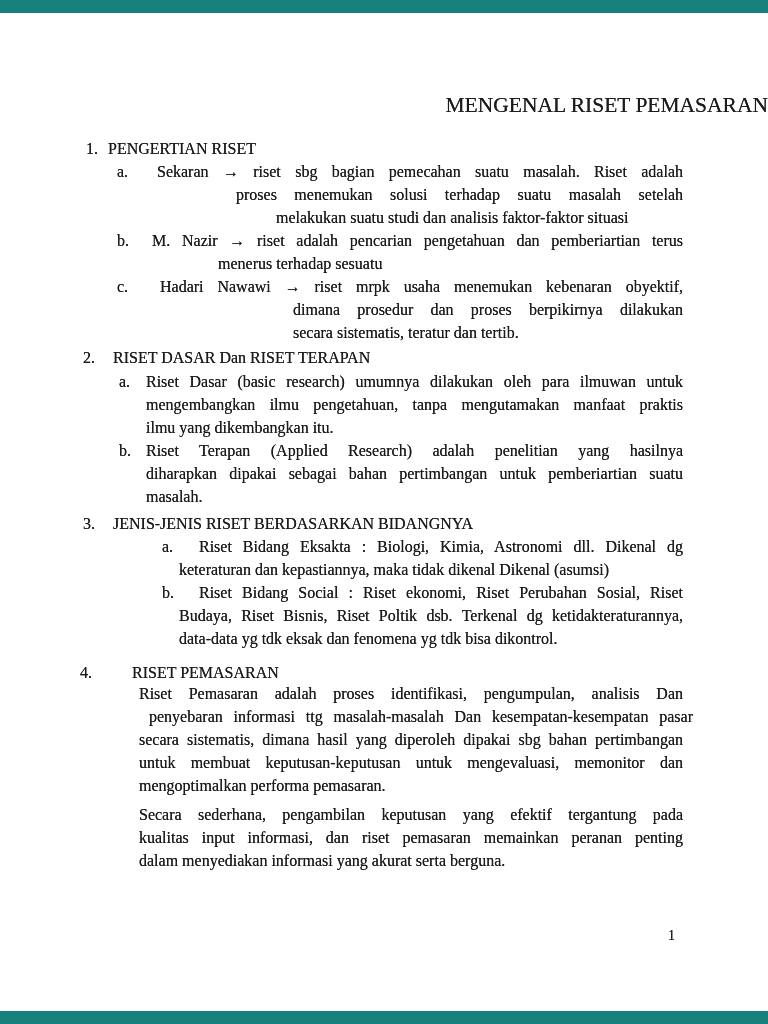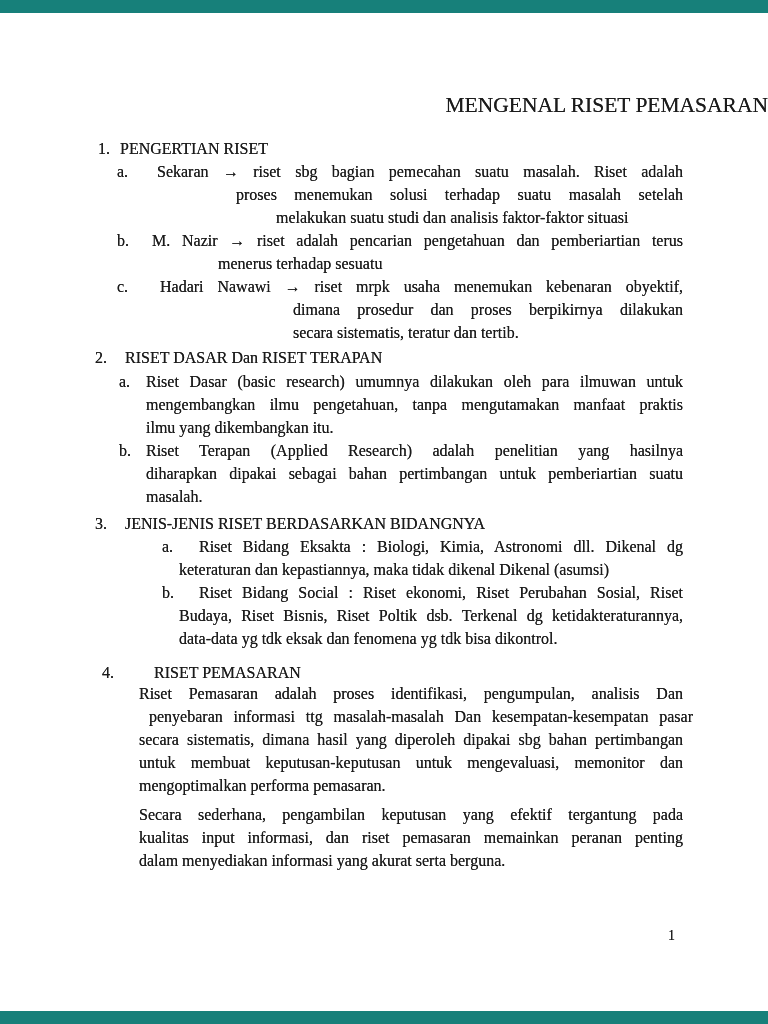--- a/index.html
+++ b/index.html
@@ -21,21 +21,21 @@
     position: absolute; left: 0; width: 768px; height: 13px;
     background: #17807a;
   }
   .edge-bar.top { top: 0; }
   .edge-bar.bottom { bottom: 0; }
   .title {
     position: absolute; left: 0; top: 93; top: 93px; width: 768px;
     text-align: right; font-size: 21.5px; line-height: 25px;
     white-space: nowrap;
   }
-  .hd { position: absolute; line-height: 23px; white-space: nowrap; margin-left: 12px; }
+  .hd { position: absolute; line-height: 23px; white-space: nowrap; }
   .hd .num { display: inline-block; }
   .lbl { position: absolute; line-height: 23px; }
   .ln { position: absolute; line-height: 23px; }
   .jl { text-align: justify; text-align-last: justify; }
   .pageno { position: absolute; font-size: 14px; line-height: 15px; }
 </style>
 </head>
 <body>
 
 <div class="page" style="background: rgb(255, 255, 255); color: rgb(27, 27, 27);">
@@ -77,21 +77,21 @@
 
   <div class="lbl" style="left:162px; top:535px;">a.</div>
   <div class="ln jl" style="left:199px; top:535px; width:484px;">Riset Bidang Eksakta : Biologi, Kimia, Astronomi dll. Dikenal dg</div>
   <div class="ln" style="left:179px; top:558px;">keteraturan dan kepastiannya, maka tidak dikenal Dikenal (asumsi)</div>
 
   <div class="lbl" style="left:162px; top:581px;">b.</div>
   <div class="ln jl" style="left:199px; top:581px; width:484px;">Riset Bidang Social : Riset ekonomi, Riset Perubahan Sosial, Riset</div>
   <div class="ln jl" style="left:179px; top:604px; width:504px;">Budaya, Riset Bisnis, Riset Poltik dsb. Terkenal dg ketidakteraturannya,</div>
   <div class="ln" style="left:179px; top:627px;">data-data yg tdk eksak dan fenomena yg tdk bisa dikontrol.</div>
 
-  <div class="hd" style="left:90px; top:661px;"><span class="num" style="width:52px;">4.</span><span>RISET PEMASARAN</span></div>
+  <div class="hd" style="left:80px; top:661px;"><span class="num" style="width:52px;">4.</span><span>RISET PEMASARAN</span></div>
 
   <div class="ln jl" style="left:139px; top:682px; width:544px;">Riset Pemasaran adalah proses identifikasi, pengumpulan, analisis Dan</div>
   <div class="ln jl" style="left:139px; top:705px; width:544px;margin-left:10px;">penyebaran informasi ttg masalah-masalah Dan kesempatan-kesempatan pasar</div>
   <div class="ln jl" style="left:139px; top:728px; width:544px;">secara sistematis, dimana hasil yang diperoleh dipakai sbg bahan pertimbangan</div>
   <div class="ln jl" style="left:139px; top:751px; width:544px;">untuk membuat keputusan-keputusan untuk mengevaluasi, memonitor dan</div>
   <div class="ln" style="left:139px; top:774px;">mengoptimalkan performa pemasaran.</div>
 
   <div class="ln jl" style="left:139px; top:803px; width:544px;">Secara sederhana, pengambilan keputusan yang efektif tergantung pada</div>
   <div class="ln jl" style="left:139px; top:826px; width:544px;">kualitas input informasi, dan riset pemasaran memainkan peranan penting</div>
   <div class="ln" style="left:139px; top:849px;">dalam menyediakan informasi yang akurat serta berguna.</div>

